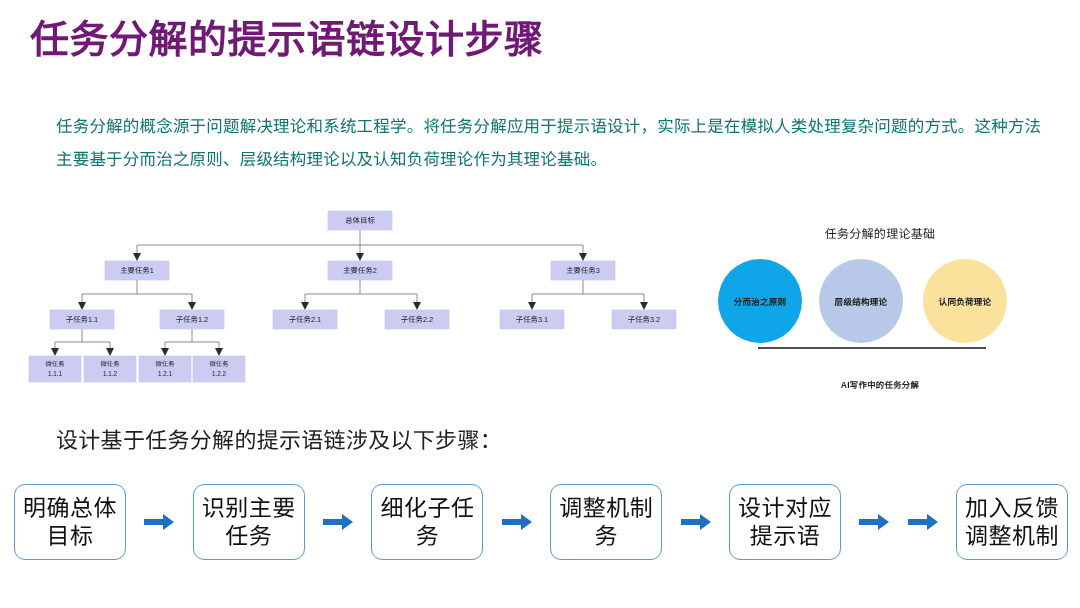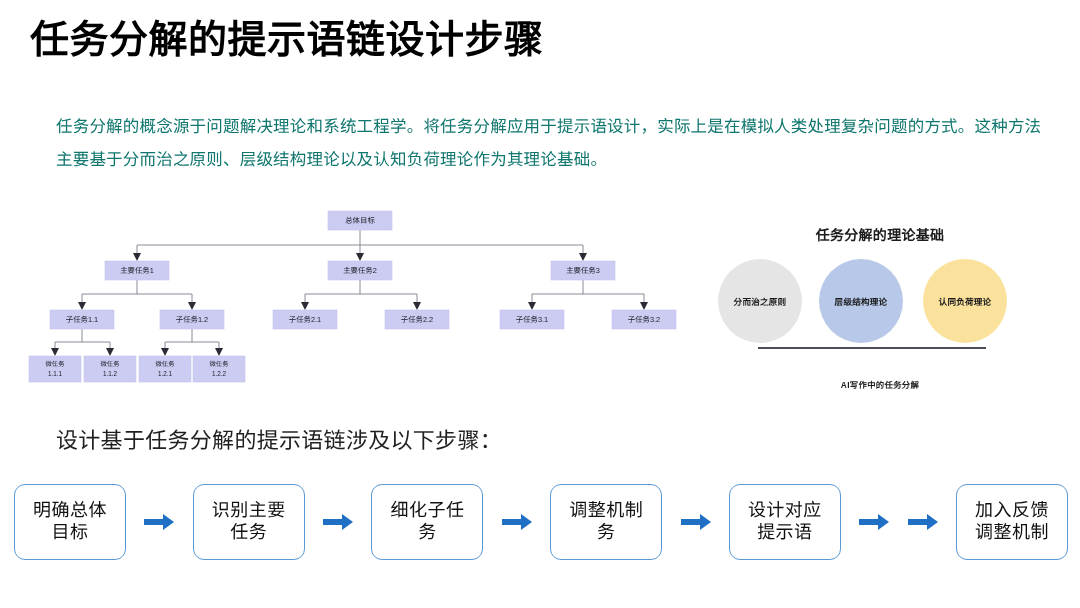--- a/index.html
+++ b/index.html
@@ -18,21 +18,21 @@
   }
 
   
   #page-title {
     position: absolute;
     left: 30px;
     top: 18px;
     font-size: 39px;
     font-weight: 700;
     letter-spacing: 0.5px;
-    color: #000000;
+    color: #701a75;
     line-height: 1.15;
     white-space: nowrap;
   }
 
   #intro-paragraph {
     position: absolute;
     left: 56px;
     top: 110px;
     width: 1000px;
     font-size: 16.5px;
@@ -82,22 +82,22 @@
     top: 218px;
     width: 360px;
     height: 185px;
   }
   #theory-title {
     position: absolute;
     left: 0;
     top: 6px;
     width: 360px;
     text-align: center;
-    font-size: 14px;
-    font-weight: 700;
+    font-size: 12px;
+    font-weight: 400;
     color: #1c1c1c;
     letter-spacing: 0.3px;
   }
   #theory-caption {
     position: absolute;
     left: 0;
     top: 160px;
     width: 360px;
     text-align: center;
     font-size: 8.4px;
@@ -112,21 +112,21 @@
     height: 84px;
     border-radius: 50%;
     display: flex;
     align-items: center;
     justify-content: center;
     font-size: 8.6px;
     font-weight: 700;
     color: #1b1b1b;
     letter-spacing: 0.2px;
   }
-  #theory-circle-0 { left: 18px;  background: #e5e5e5; font-family: Liberation Serif, serif; }
+  #theory-circle-0 { left: 18px;  background: #0ea5e9; font-family: Liberation Serif, serif; }
   #theory-circle-1 { left: 119px; background: #b7c8e8; }
   #theory-circle-2 { left: 223px; background: #fbe29c; }
   #theory-baseline {
     position: absolute;
     left: 58px;
     top: 129px;
     width: 228px;
     height: 2px;
     background: #4d4d55;
   }
@@ -156,21 +156,21 @@
     width: 112px;
     height: 76px;
     box-sizing: border-box;
     border: 1.6px solid #5b9bd5;
     border-radius: 11px;
     background: #ffffff;
     display: flex;
     align-items: center;
     justify-content: center;
     text-align: center;
-    font-size: 18px;
+    font-size: 23px;
     line-height: 1.22;
     color: #111111;
     letter-spacing: 0.5px;
     flex: 0 0 auto;
   }
   .step-arrow {
     flex: 0 0 auto;
     width: 30px;
     height: 22px;
     position: relative;

